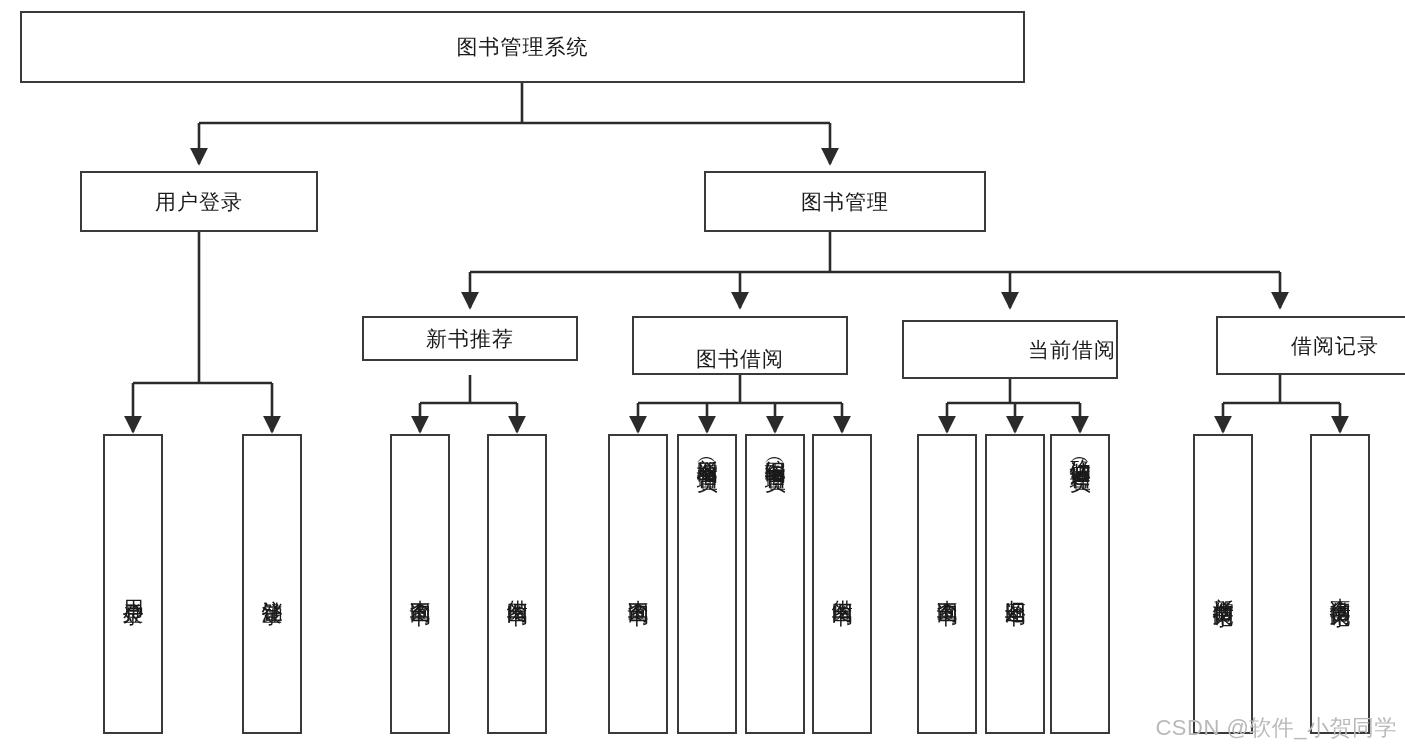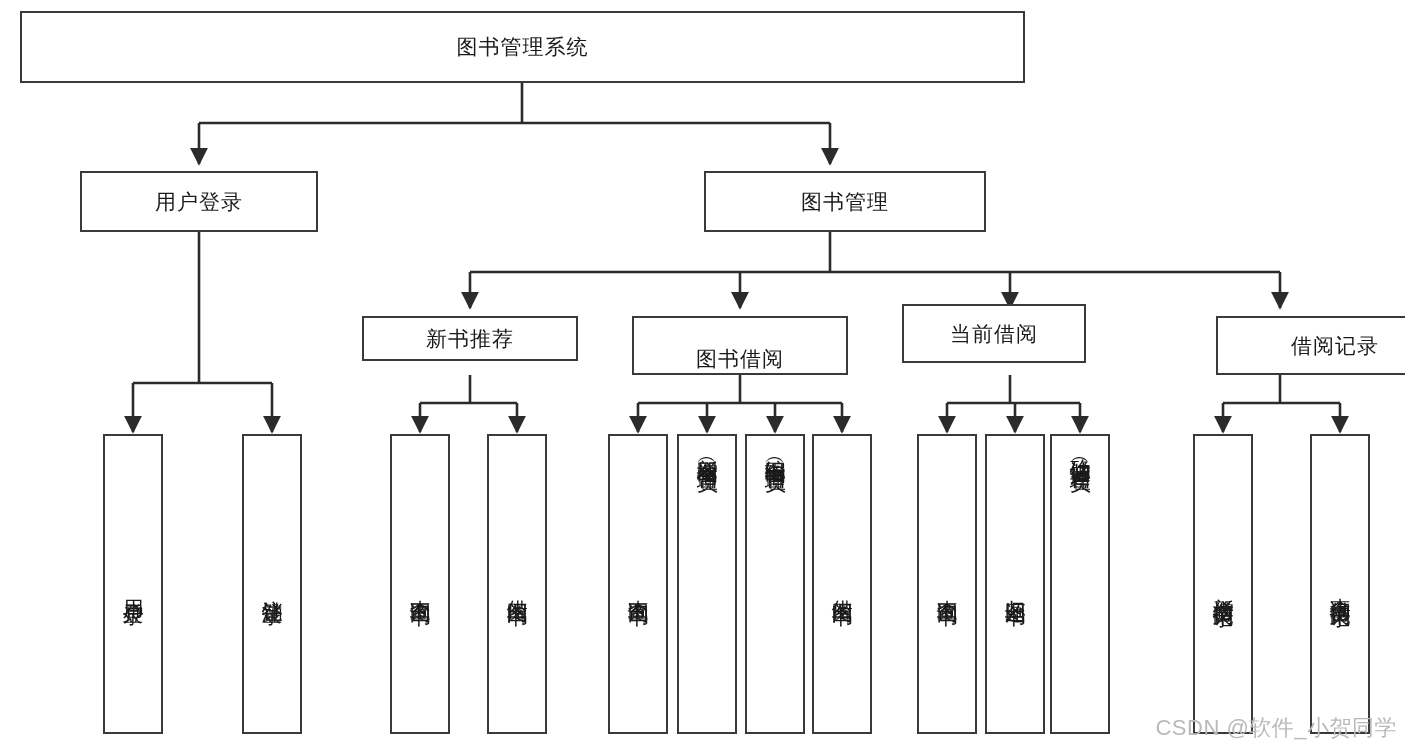--- a/index.html
+++ b/index.html
@@ -109,21 +109,21 @@
   <div class="node-box horiz" style="left:704px;top:171px;width:282px;height:61px;">
     <span>图书管理</span>
   </div>
 
   <div class="node-box horiz" style="left:362px;top:316px;width:216px;height:45px;text-align:center;">
     <span>新书推荐</span>
   </div>
   <div class="node-box horiz" style="left:632px;top:316px;width:216px;height:59px;align-items:flex-end;">
     <span>图书借阅</span>
   </div>
-  <div class="node-box horiz" style="left:902px;top:304px;width:184px;height:59px;">
+  <div class="node-box horiz" style="left:902px;top:320px;width:216px;height:59px;justify-content:flex-end;">
     <span>当前借阅</span>
   </div>
   <div class="node-box horiz" style="left:1172px;top:316px;width:238px;height:59px;margin-left:44px;">
     <span>借阅记录</span>
   </div>
 
   <div class="node-box vert center" style="left:103px;top:434px;width:60px;height:300px;">
     <span class="vlabel">用户登录</span>
   </div>
   <div class="node-box vert center" style="left:242px;top:434px;width:60px;height:300px;">

